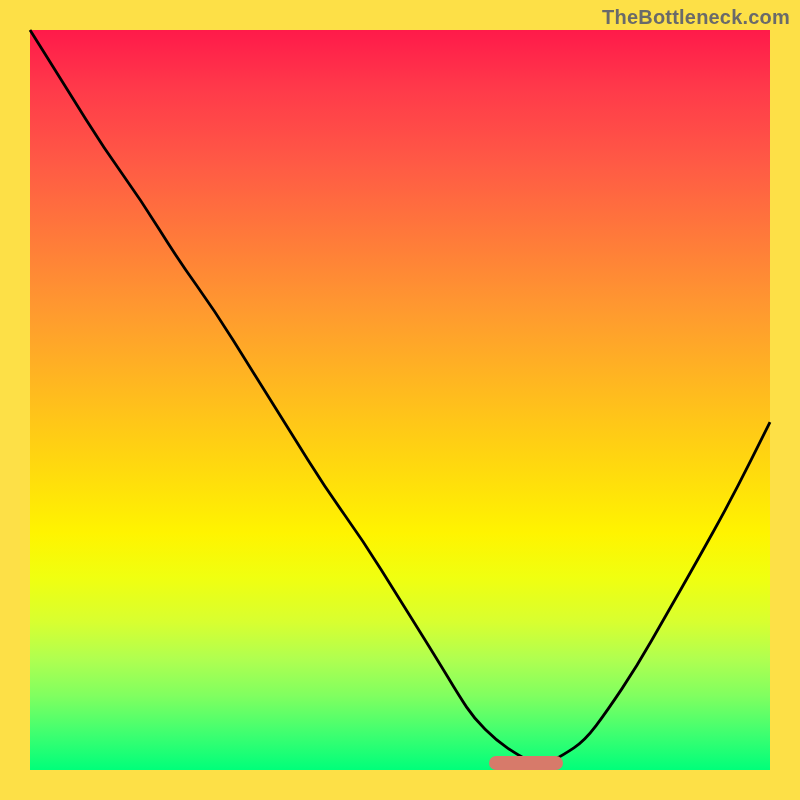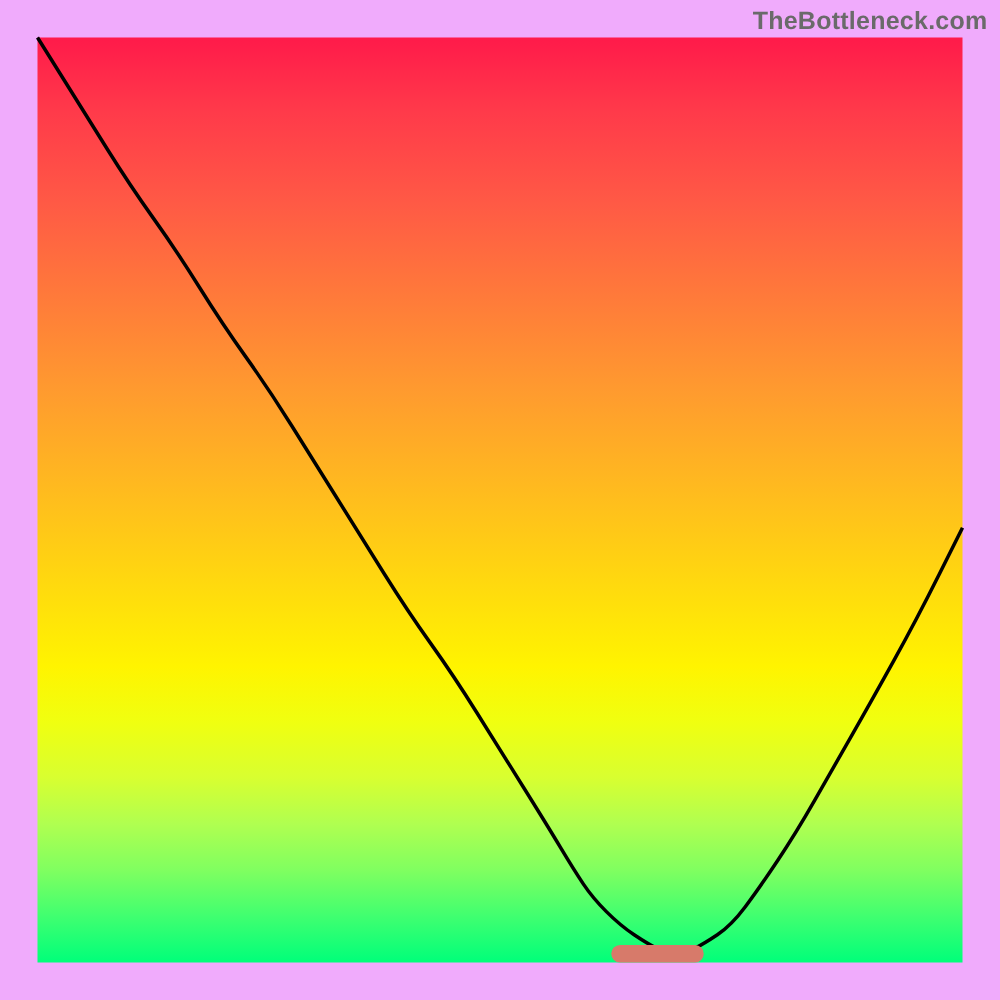--- a/index.html
+++ b/index.html
@@ -7,21 +7,21 @@
     padding: 0;
     width: 800px;
     height: 800px;
     background: #000;
     overflow: hidden;
   }
   .container {
     position: relative;
     width: 800px;
     height: 800px;
-    background: #f0abfc;
+    background: #fde047;
   }
   .plot-area {
     position: absolute;
     left: 30px;
     top: 30px;
     width: 740px;
     height: 740px;
     background: linear-gradient(to bottom,
       #ff1a4a 0%,
       #ff3a4a 8%,

